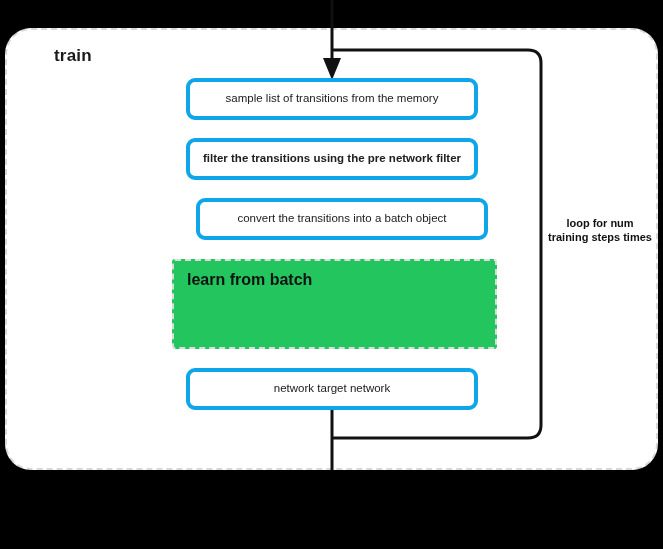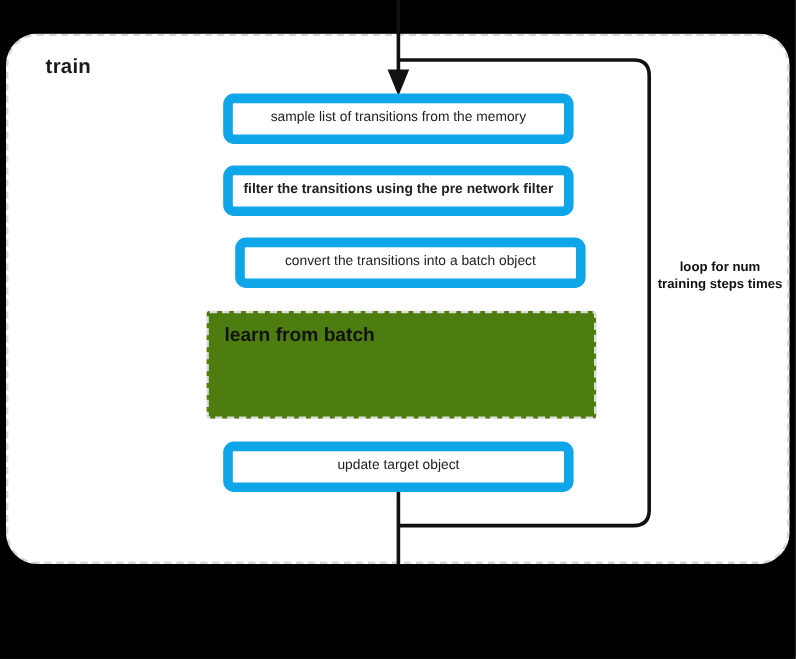--- a/index.html
+++ b/index.html
@@ -23,36 +23,36 @@
     width: 653px;
     height: 442px;
     background: #ffffff;
     border: 2px dashed #d8d8d8;
     border-radius: 26px;
     box-sizing: border-box;
   }
 
   #train-title {
     position: absolute;
-    left: 38px;
+    left: 54px;
     top: 46px;
     font-size: 17px;
     font-weight: bold;
     color: #1a1a1a;
     letter-spacing: 0.2px;
   }
 
   
   .green-box {
     position: absolute;
     left: 186px;
     width: 292px;
     height: 42px;
     background: #ffffff;
-    border: 8px solid #0ea5e9;
+    border: 4px solid #0ea5e9;
     border-radius: 9px;
     box-sizing: border-box;
     display: flex;
     align-items: center;
     justify-content: center;
   }
   .green-box .box-label {
     font-size: 11.5px;
     color: #202020;
     text-align: center;
@@ -64,21 +64,21 @@
   #box-convert { top: 198px; margin-left: 10px; }
   #box-update  { top: 368px; }
 
   
   #learn-group {
     position: absolute;
     left: 172px;
     top: 259px;
     width: 325px;
     height: 90px;
-    background: #4d7c0f;
+    background: #22c55e;
     border: 2px dashed #dcdcdc;
     border-radius: 3px;
     box-sizing: border-box;
   }
   #learn-group-title {
     position: absolute;
     left: 13px;
     top: 8px;
     font-size: 16px;
     font-weight: bold;
@@ -142,16 +142,16 @@
 
 <div class="green-box" id="box-convert">
   <span class="box-label">convert the transitions into a batch object</span>
 </div>
 
 <div id="learn-group">
   <div id="learn-group-title">learn from batch</div>
 </div>
 
 <div class="green-box" id="box-update">
-  <span class="box-label">update target object</span>
+  <span class="box-label">network target network</span>
 </div>
 
 <div id="loop-label">loop for num training steps times</div>
 
 </body></html>

